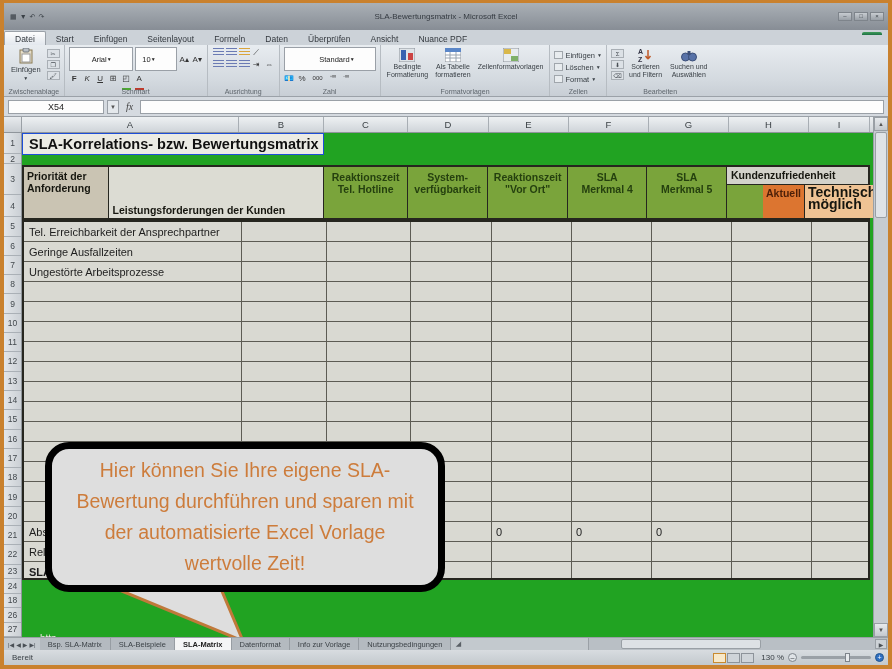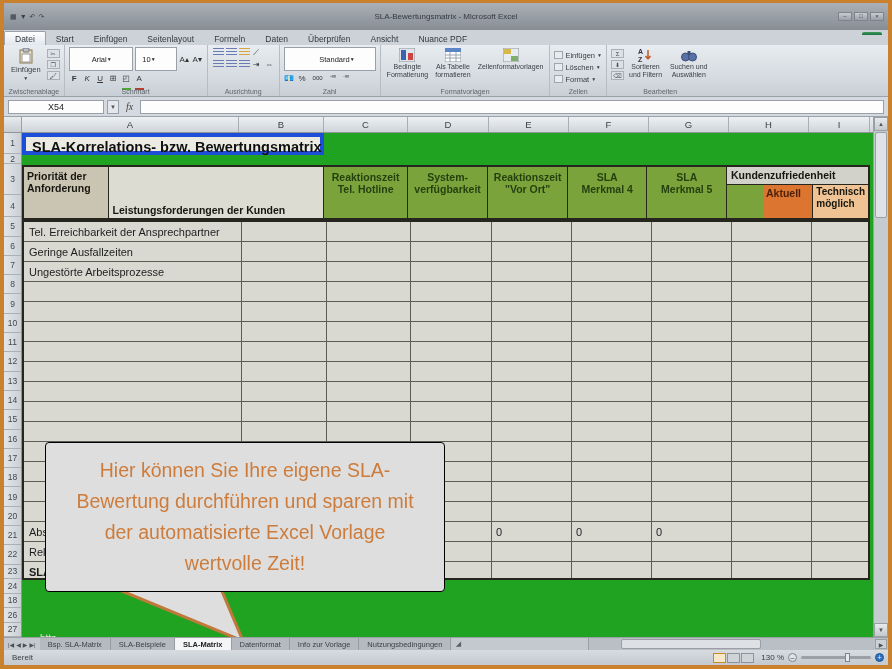--- a/index.html
+++ b/index.html
@@ -60,50 +60,50 @@
   .colhdr div:nth-of-type(8){width:80px;} .colhdr div:nth-of-type(9){width:80px;}
   .colhdr div:nth-of-type(10){width:61px;}
   .sheetbody { position:absolute; top:16px; left:0; right:0; bottom:0; background:#21a322; }
   .rowhdrs { position:absolute; left:0; top:0; bottom:0; width:18px; background:linear-gradient(to right,#e3e6e9,#cbd0d5); border-right:1px solid #8f959b; display:flex; flex-direction:column; }
   .rowhdrs div { font-size:8.5px; color:#42484d; text-align:center; border-bottom:1px solid #aab0b6; display:flex; align-items:center; justify-content:center; }
   .rowhdrs div:nth-of-type(1){height:22px;} .rowhdrs div:nth-of-type(2){height:10px;}
   .rowhdrs div:nth-of-type(3){height:32px;} .rowhdrs div:nth-of-type(4){height:23px;}
   .rowhdrs div:nth-of-type(n+5){height:20px;}
   .rowhdrs div:nth-of-type(n+23){height:15px;}
   .grid { position:absolute; left:18px; top:0; }
-  .titlecell { position:absolute; left:0; top:0; width:302px; height:22px; background:#ebebe4; border:4px solid #1d4ed8; font-weight:bold; font-size:14.5px; line-height:20px; padding-left:6px; color:#101010; white-space:nowrap; }
+  .titlecell { position:absolute; left:0; top:0; width:302px; height:22px; background:#ebebe4; border:1px solid #1d4ed8; font-weight:bold; font-size:14.5px; line-height:20px; padding-left:6px; color:#101010; white-space:nowrap; }
   .hdrrow { position:absolute; left:0; top:32px; width:848px; height:55px; display:flex; border:2px solid #26261f; background:#7aa43b; }
   .hc { border-right:1px solid #26261f; font-weight:bold; font-size:10.5px; line-height:12px; white-space:pre-line; }
   .hc.a { width:217px; background:#dcdcd3; color:#16160f; display:flex; align-items:flex-end; padding:2px 4px; }
   .hc.b { width:85px; background:#cac4b3; color:#16160f; padding:3px 3px; }
   .hc.g { background:#7aa43b; color:#25400f; text-align:center; padding-top:4px; }
   .hc.c { width:84px; } .hc.d { width:81px; } .hc.e { width:80px; } .hc.f { width:80px; } .hc.gg { width:80px; }
   .hc.hi { width:141px; border-right:none; display:flex; flex-direction:column; padding:0; }
   .hi-top { height:18px; background:#d3d2ca; color:#16160f; font-weight:bold; font-size:10.5px; line-height:17px; padding-left:4px; border-bottom:1px solid #26261f; }
   .hi-bot { flex:1; display:flex; }
   .hi-h { width:79px; background:#dc7530; color:#4c1f08; border-right:1px solid #26261f; font-weight:bold; font-size:10.5px; padding:2px 3px;margin-left:36px; }
-  .hi-i { flex:1; background:#efc394; color:#16160f; font-weight:bold; font-size:10px; line-height:12px; padding:1px 3px; white-space:pre-line; }
+  .hi-i { flex:1; background:#efc394; color:#16160f; font-weight:bold; font-size:14px; line-height:12px; padding:1px 3px; white-space:pre-line; }
   .tbody { position:absolute; left:0; top:87px; width:848px; height:360px; border:2px solid #26261f; background-color:#d9d9d2;
     background-image:
       repeating-linear-gradient(to bottom, transparent 0, transparent 19px, #5d5c54 19px, #5d5c54 20px),
       linear-gradient(#5d5c54,#5d5c54), linear-gradient(#5d5c54,#5d5c54), linear-gradient(#5d5c54,#5d5c54),
       linear-gradient(#5d5c54,#5d5c54), linear-gradient(#5d5c54,#5d5c54), linear-gradient(#5d5c54,#5d5c54),
       linear-gradient(#5d5c54,#5d5c54), linear-gradient(#5d5c54,#5d5c54);
     background-repeat:repeat, no-repeat, no-repeat, no-repeat, no-repeat, no-repeat, no-repeat, no-repeat, no-repeat;
     background-size:100% 100%, 1px 100%, 1px 100%, 1px 100%, 1px 100%, 1px 100%, 1px 100%, 1px 100%, 1px 100%;
     background-position:0 0, 217px 0, 302px 0, 386px 0, 467px 0, 547px 0, 627px 0, 707px 0, 787px 0; }
   .ct { position:absolute; font-size:11px; color:#1d1d1d; line-height:20px; white-space:nowrap; padding-left:5px; }
   .ct.b { font-weight:bold; }
   .t-a5{left:0;top:0;} .t-a6{left:0;top:20px;} .t-a7{left:0;top:40px;}
   .t-a20{left:0;top:300px;} .t-a21{left:0;top:320px;} .t-a22{left:0;top:340px;}
   .t-e20{left:467px;top:300px;} .t-f20{left:547px;top:300px;} .t-g20{left:627px;top:300px;}
   .straytext { position:absolute; left:36px; top:500px; color:#f2e4ea; font-size:10px; }
 
   
-  .bubble { position:absolute; left:41px; top:309px; width:400px; height:150px; background:#dedede; border:1px solid #000000; border-radius:4px; z-index:5; display:flex; align-items:center; justify-content:center; text-align:center; }
+  .bubble { position:absolute; left:41px; top:309px; width:400px; height:150px; background:#dedede; border:7px solid #000000; border-radius:24px; z-index:5; display:flex; align-items:center; justify-content:center; text-align:center; }
   .bubble-text { font-size:19.5px; line-height:31px; color:#cd7c3b; white-space:pre-line; }
   .tail { position:absolute; left:105px; top:455px; z-index:4; }
 
   
   .vscroll { width:15px; background:#c6cbd0; border-left:1px solid #9aa0a6; display:flex; flex-direction:column; font-size:6px; color:#555; }
   .vbtn { height:14px; background:linear-gradient(#e7eaed,#c4c9ce); border:1px solid #999fa5; text-align:center; line-height:12px; }
   .vslider { height:86px; margin:1px; background:linear-gradient(to right,#e9eceee,#cfd4d9); background:#dfe3e7; border:1px solid #999fa5; border-radius:2px; }
   .vfill { flex:1; }
 
   

